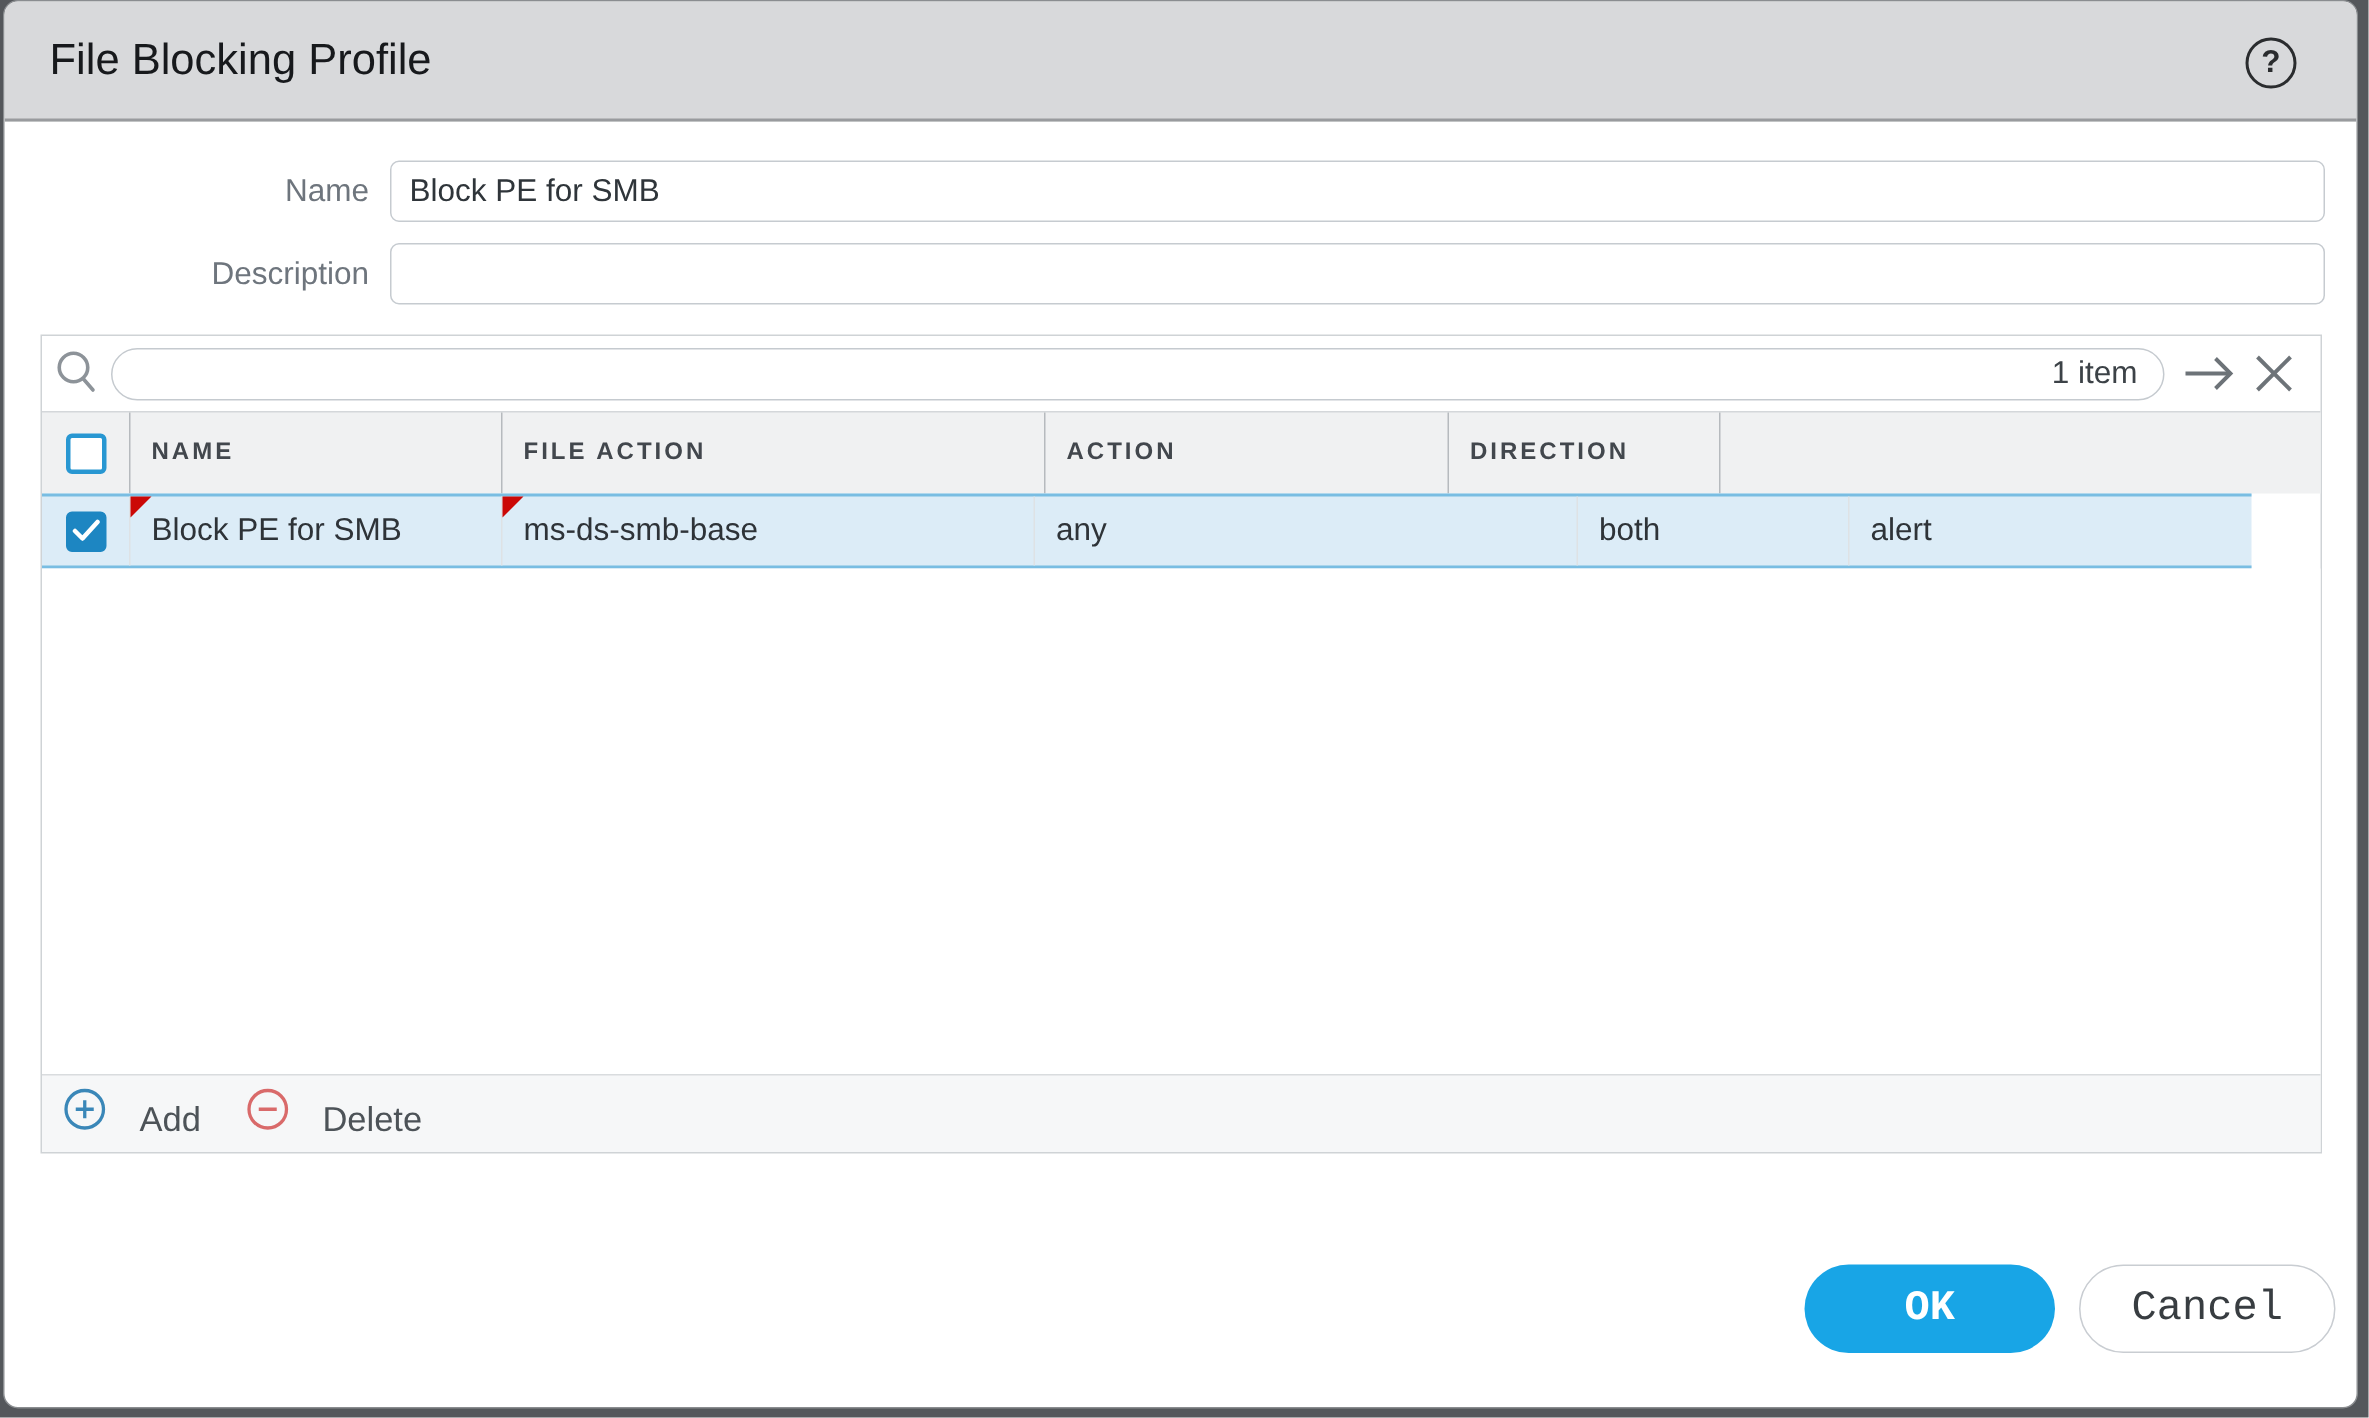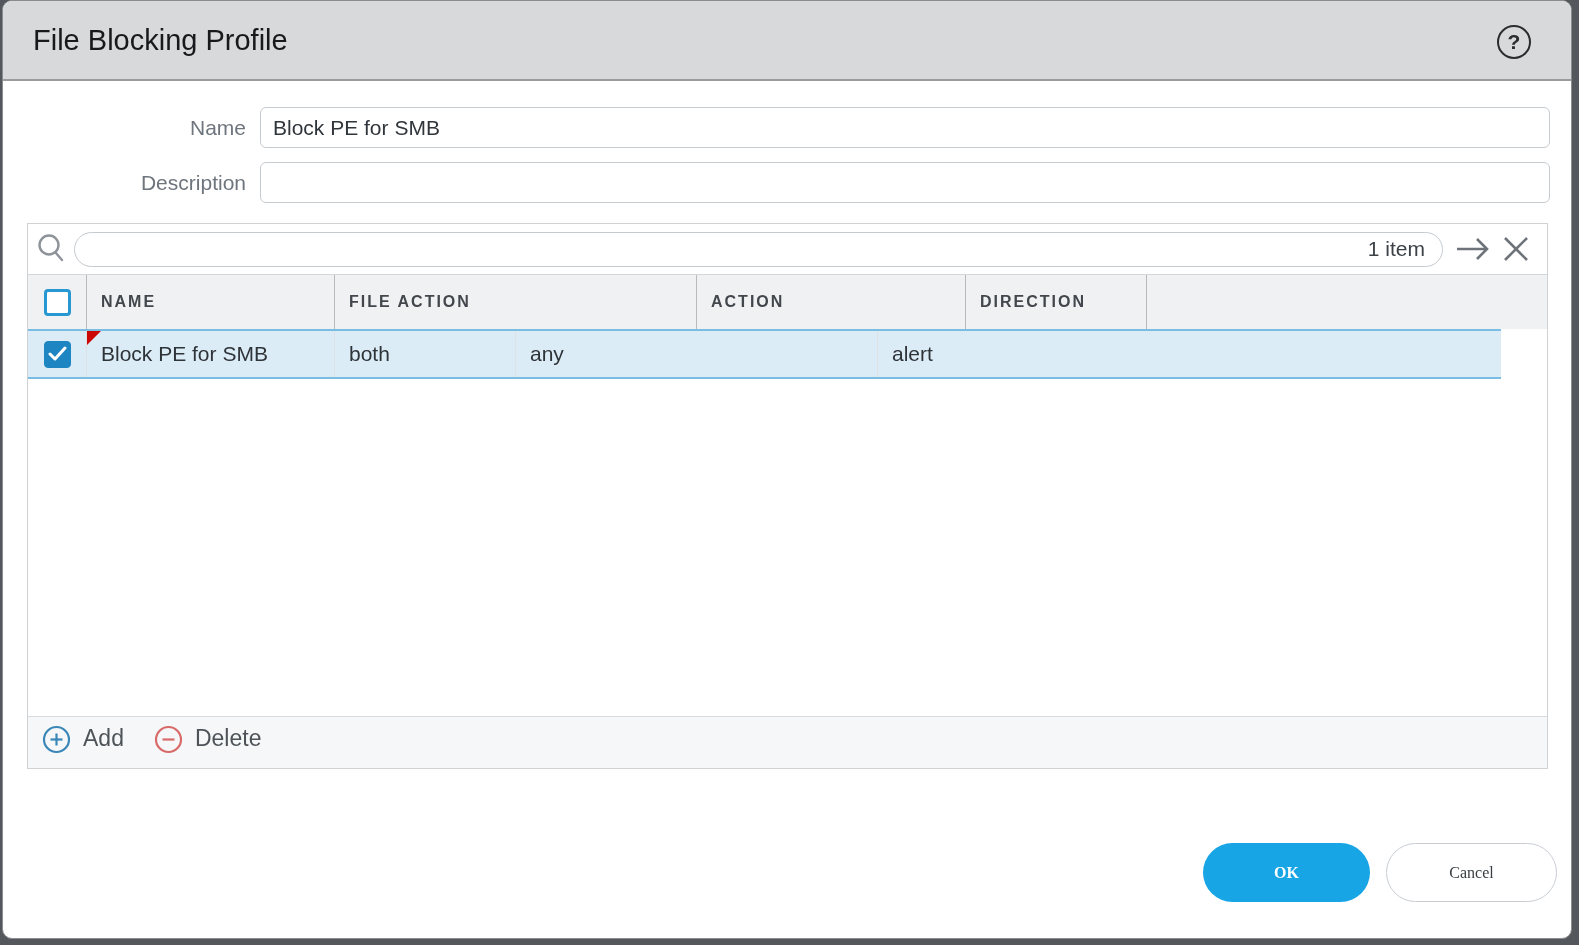--- a/index.html
+++ b/index.html
@@ -105,29 +105,29 @@
     display:flex; align-items:center; justify-content:center;
   }
   .checkbox.unchecked { background:#fff; border:3px solid #2897d2; }
   .checkbox.checked   { background:#1d86c2; border:1px solid #1d86c2; }
   .tspacer { flex:1; background:#fff; }
   .tfooter {
     height:52px; background:#f6f7f8; border-top:1px solid #d9dcde;
     display:flex; align-items:center; gap:30px; padding-left:14px; flex:0 0 auto;
   }
   .tool {
-    display:flex; align-items:flex-start; gap:12px; cursor:pointer;
+    display:flex; align-items:flex-end; gap:22px; cursor:pointer;
     font-size:23px; color:#4d5358; background:none; border:none;
     font-family:"Liberation Sans", sans-serif;
   }
   .tool svg { flex:0 0 auto; }
   
   .btn {
     position:absolute; height:59px; border-radius:30px;
-    font-family:Liberation Serif, serif; font-size:16px;
+    font-family:Liberation Mono, monospace; font-size:28px;
     display:flex; align-items:center; justify-content:center; cursor:pointer;
   }
   .btn-ok {
     left:1200px; top:842px; width:167px;
     background:#18a5e6; border:none; color:#ffffff; font-weight:bold;
   }
   .btn-cancel {
     left:1383px; top:842px; width:171px;
     background:#ffffff; border:1px solid #c9cdd2; color:#383d41;text-align:center;
   }
@@ -194,25 +194,28 @@
       <div class="cell cell-cb">
         <span class="checkbox checked">
           <svg width="19" height="16" viewBox="0 0 19 16">
             <polyline points="2,8 7,13 17,2" fill="none" stroke="#ffffff" stroke-width="3" stroke-linecap="round" stroke-linejoin="round"></polyline>
           </svg>
         </span>
       </div>
       <div class="cell col-name flagged">
         <span>Block PE for SMB</span>
       </div>
+      <div class="cell col-apps flagged">
+        <span>ms-ds-smb-base</span>
+      </div>
+      <div class="cell col-ft">
+        <span>any</span>
+      </div>
       <div class="cell col-dir">
         <span>both</span>
-      </div>
-      <div class="cell col-ft">
-        <span>any</span>
       </div>
       <div class="cell col-act">
         <span>alert</span>
       </div>
     </div>
 
     <div class="tspacer"></div>
 
     <div class="tfooter">
       <button class="tool">

